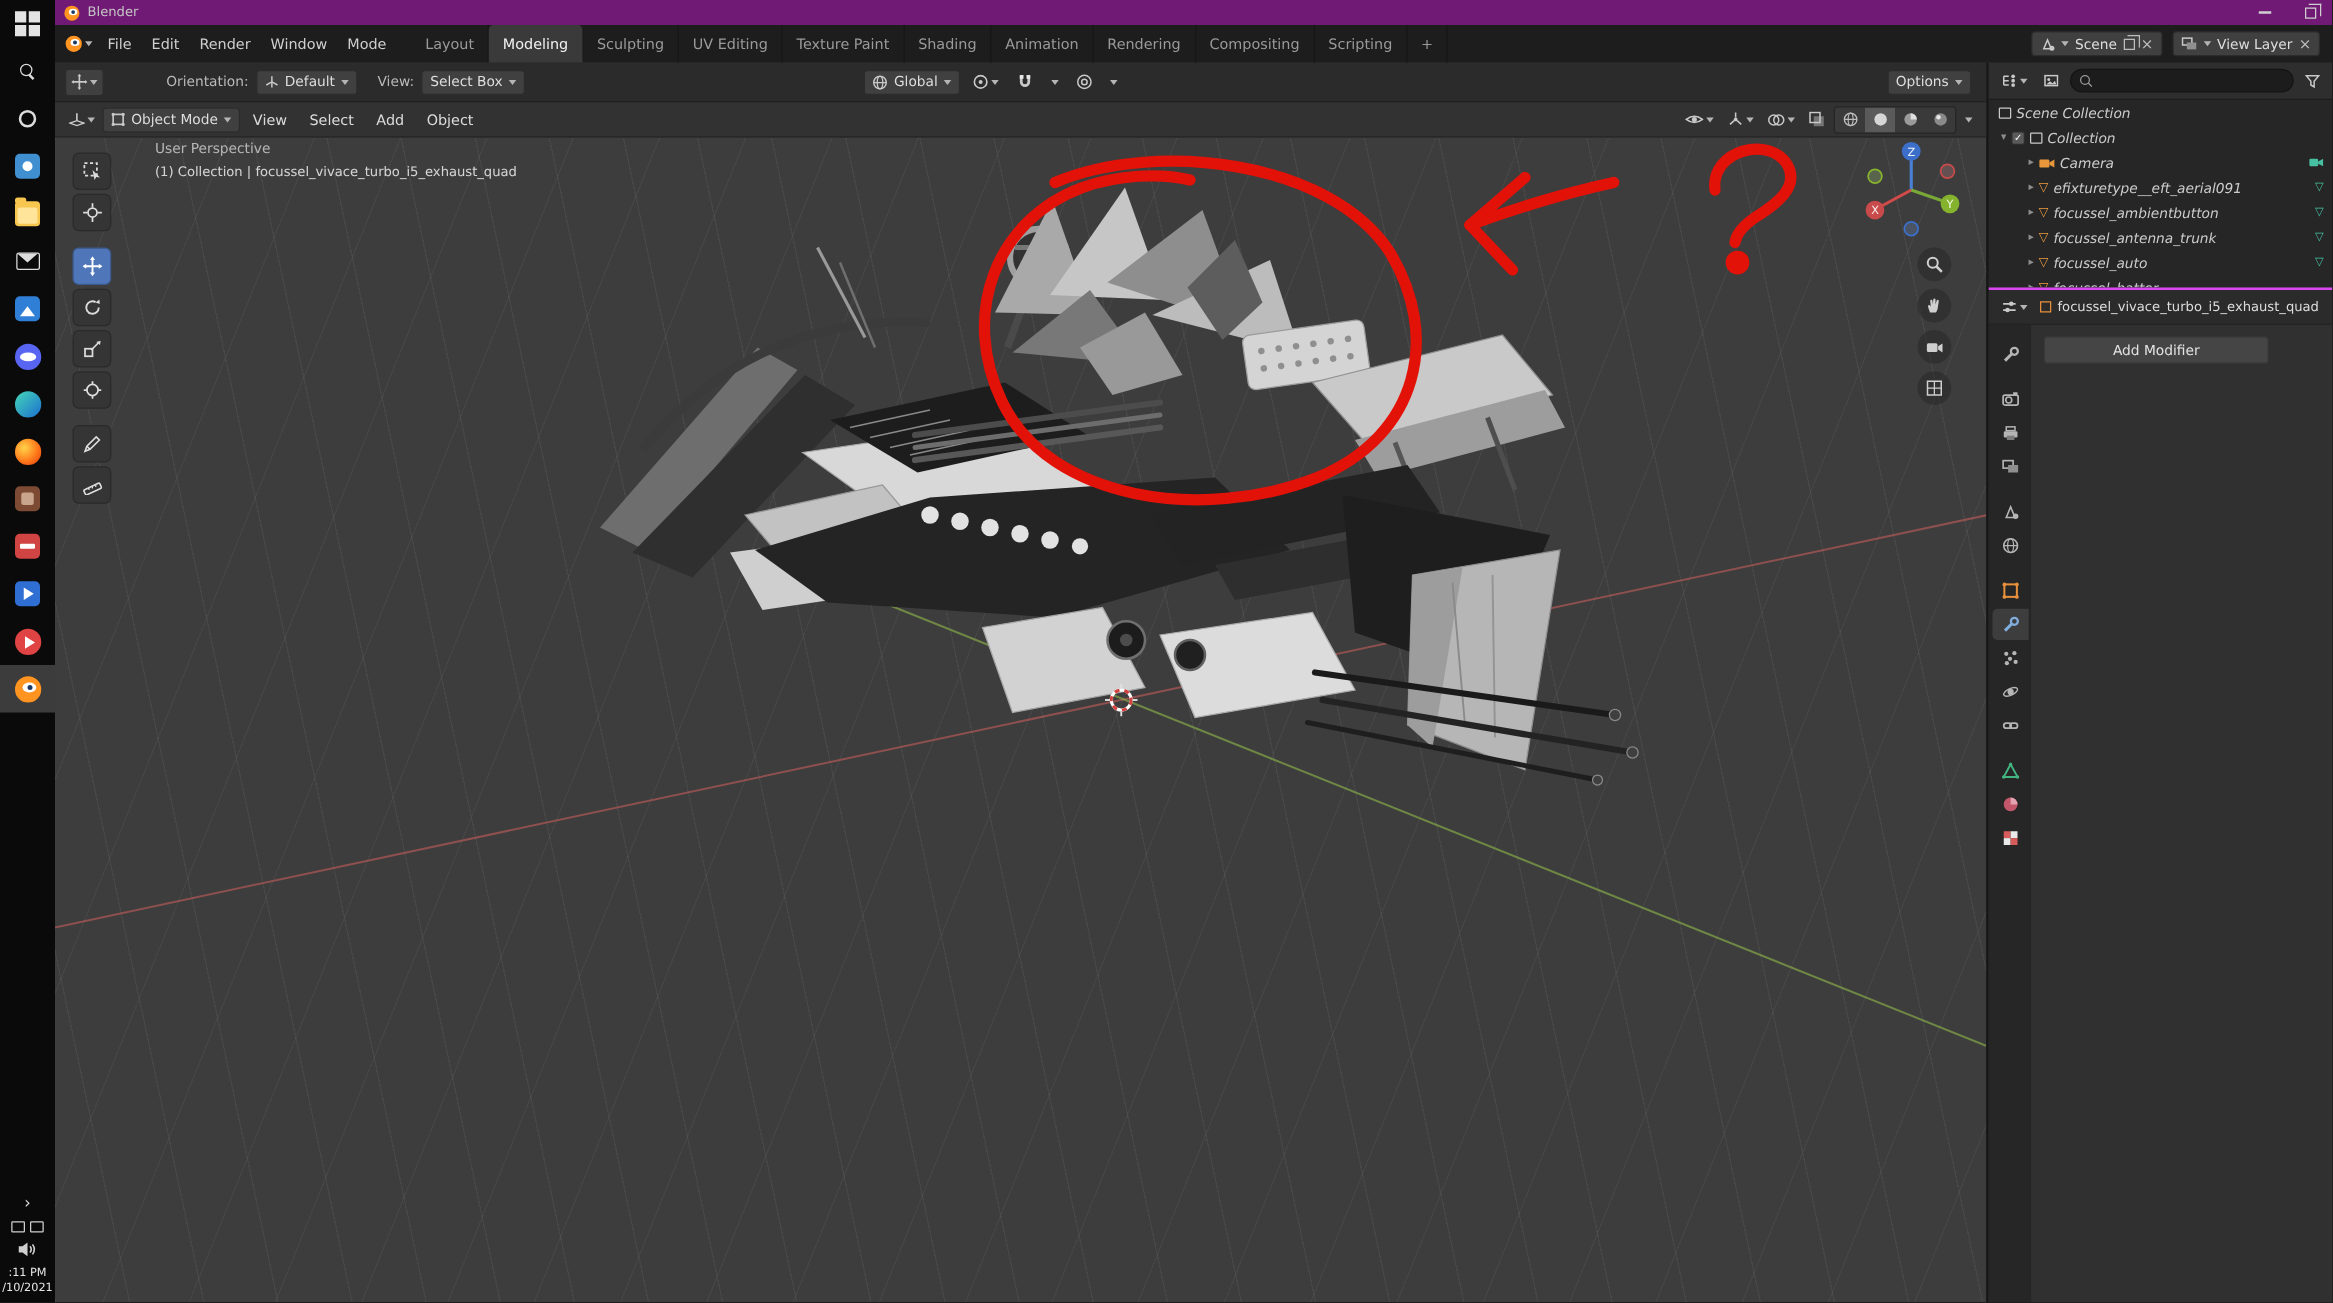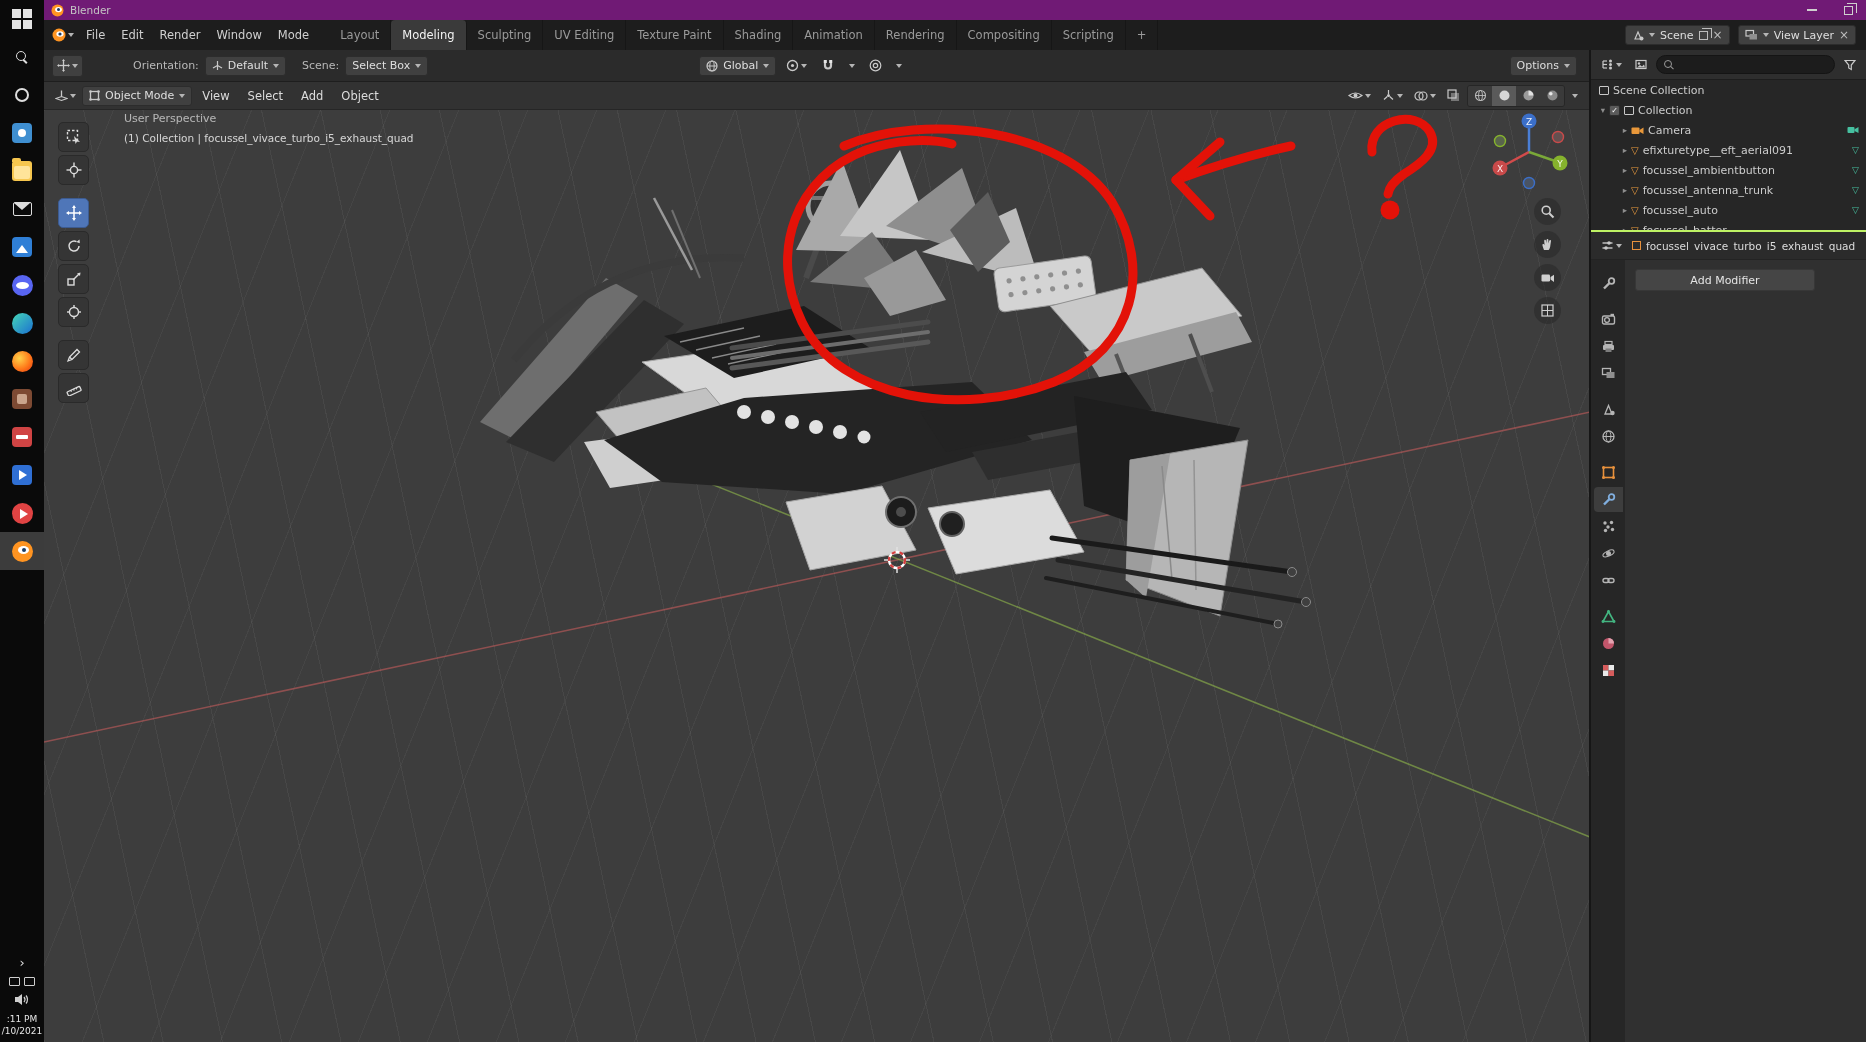--- a/index.html
+++ b/index.html
@@ -79,31 +79,31 @@
 
   
   .right-col{position:absolute;right:0;top:0;width:277px;bottom:0;background:#303030;border-left:2px solid #161616;}
   .outliner{position:absolute;left:0;top:0;right:0;height:180px;background:#262626;}
   .outliner-header{height:30px;background:#2e2e2e;border-bottom:1px solid #1d1d1d;display:flex;align-items:center;padding:0 6px;gap:5px;}
   .search-pill{flex:1;height:19px;background:#1c1c1c;border:1px solid #141414;border-radius:10px;display:flex;align-items:center;padding:0 7px;gap:5px;}
   .search-pill input{flex:1;background:transparent;border:none;outline:none;color:#ddd;font-size:11px;font-family:inherit;min-width:0;}
   .smag{width:10px;height:10px;position:relative;flex:0 0 auto;}
   .smag::before{content:"";position:absolute;left:0;top:0;width:6px;height:6px;border:1.4px solid #9a9a9a;border-radius:50%;}
   .smag::after{content:"";position:absolute;left:6.5px;top:6.5px;width:4px;height:1.4px;background:#9a9a9a;transform:rotate(45deg);transform-origin:0 0;}
-  .otree{position:absolute;left:0;top:30px;right:0;bottom:0;overflow:hidden;font-size:11px;}
+  .otree{position:absolute;left:0;top:30px;right:0;bottom:0;overflow:hidden;font-size:11px;font-style:italic;}
   .orow{display:flex;align-items:center;height:20px;padding-right:7px;color:#cccccc;white-space:nowrap;}
   .oarrow{color:#8d8d8d;font-size:8.5px;width:12px;text-align:center;flex:0 0 auto;}
   .olabel{margin-left:4px;overflow:hidden;text-overflow:ellipsis;}
   .ospacer{flex:1;}
   .box-ic{width:10px;height:9px;border:1.3px solid #c9c9c9;border-radius:1px;flex:0 0 auto;}
   .ocheck{width:11px;height:11px;background:#5a5a5a;border:1px solid #2d2d2d;border-radius:2px;color:#fff;font-size:8px;line-height:10px;text-align:center;margin-right:4px;flex:0 0 auto;}
   .mesh-ic{color:#ef9d3f;font-size:10px;flex:0 0 auto;}
   .data-ic{color:#46c0a0;font-size:9px;flex:0 0 auto;margin-left:5px;}
 
-  .props{position:absolute;left:0;top:180px;right:0;bottom:0;background:#303030;border-top:2px solid #bef264;}
+  .props{position:absolute;left:0;top:180px;right:0;bottom:0;background:#303030;border-top:2px solid #d946ef;}
   .props-header{height:28px;display:flex;align-items:center;padding:0 6px;gap:6px;background:#2b2b2b;border-bottom:1px solid #232323;}
   .crumb{display:flex;align-items:center;gap:5px;font-size:10.5px;color:#dcdcdc;overflow:hidden;white-space:nowrap;}
   .cube-ic{width:9px;height:9px;border:1.5px solid #e8913c;flex:0 0 auto;}
   .props-tabs{position:absolute;left:0;top:28px;bottom:0;width:34px;background:#262626;display:flex;flex-direction:column;align-items:center;padding-top:10px;}
   .ptab{width:29px;height:25px;display:flex;align-items:center;justify-content:center;border-radius:4px 0 0 4px;margin:1px 0;flex:0 0 auto;}
   .ptab.active{background:#3d3d3d;}
   .pgap{height:9px;flex:0 0 auto;}
   .props-body{position:absolute;left:34px;top:28px;right:0;bottom:0;background:#303030;}
   .add-mod{margin:9px 10px;width:180px;height:22px;background:#454545;border:1px solid #373737;border-radius:3px;display:flex;align-items:center;justify-content:center;font-size:11px;color:#e4e4e4;}
 </style>
@@ -294,21 +294,21 @@
           <span class="ts-label" style="margin-left:44px;">Orientation:</span>
           <div class="widget">
             <svg width="11" height="11">
                 <line x1="5.5" y1="1" x2="5.5" y2="10" stroke="#c9c9c9" stroke-width="1.2"></line>
                 <line x1="1" y1="8" x2="5.5" y2="5.5" stroke="#c9c9c9" stroke-width="1.2"></line>
                 <line x1="10" y1="8" x2="5.5" y2="5.5" stroke="#c9c9c9" stroke-width="1.2"></line>
               </svg>
             <span>Default</span>
             <div class="caret"></div>
           </div>
-          <span class="ts-label" style="margin-left:10px;">Scene:</span>
+          <span class="ts-label" style="margin-left:10px;">View:</span>
           <div class="widget">
             <span>Select Box</span>
             <div class="caret"></div>
           </div>
 
           <div class="widget" style="margin-left:265px;">
             <svg width="12" height="12">
                 <circle cx="6" cy="6" r="5" fill="none" stroke="#c9c9c9" stroke-width="1.2"></circle>
                 <ellipse cx="6" cy="6" rx="2.2" ry="5" fill="none" stroke="#c9c9c9" stroke-width="1"></ellipse>
                 <line x1="1" y1="6" x2="11" y2="6" stroke="#c9c9c9" stroke-width="1"></line>

